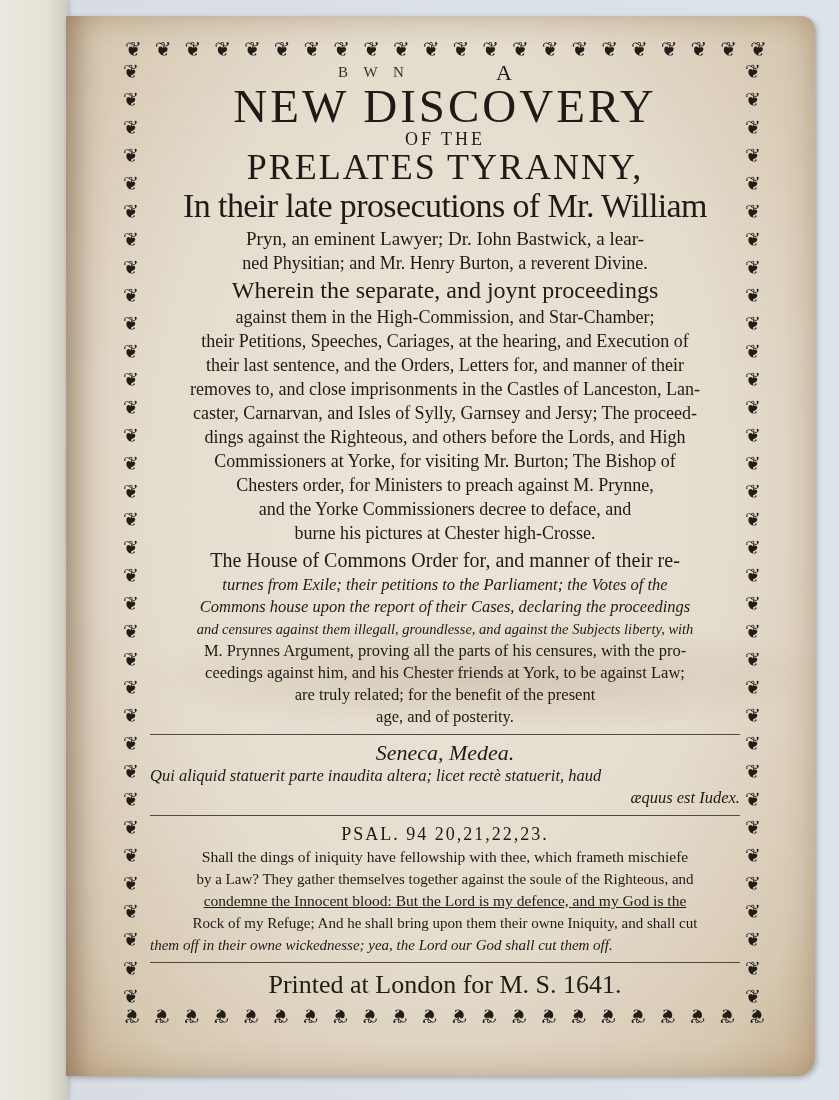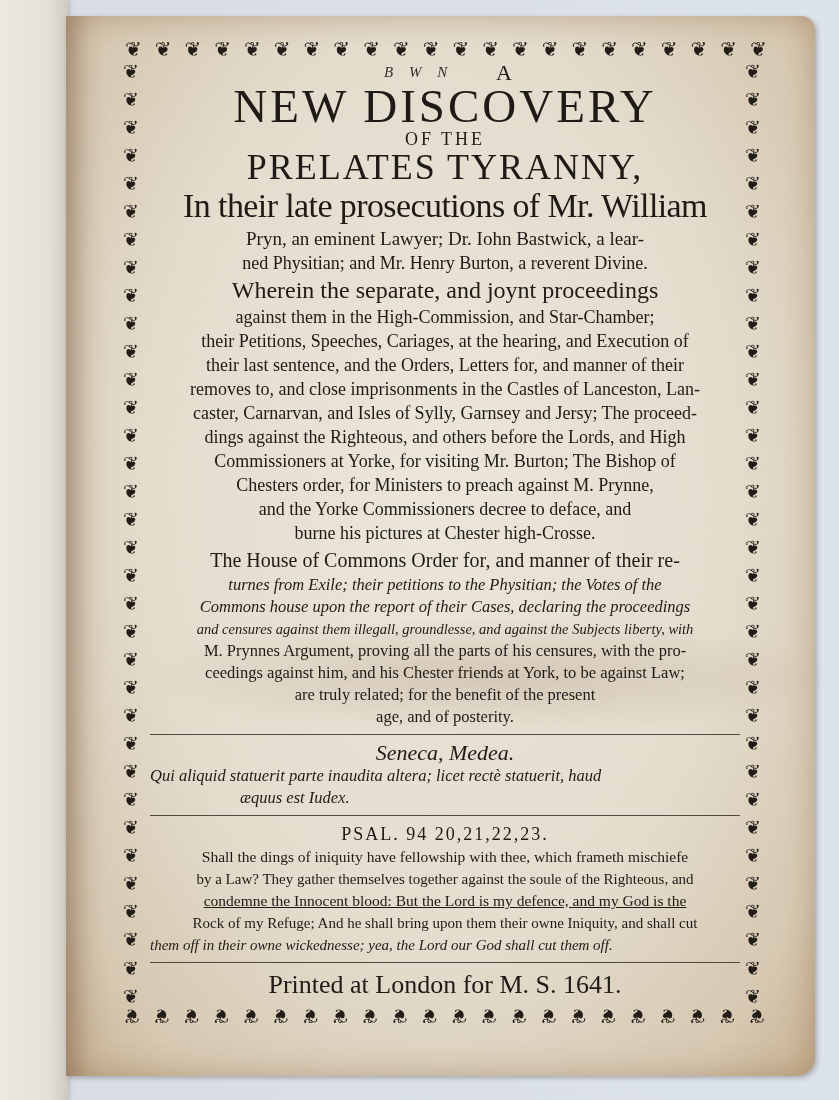--- a/index.html
+++ b/index.html
@@ -42,21 +42,21 @@
     color:#231d18; font-size:19px; overflow:hidden;
   }
   .border-col.left { left:118px; transform:rotate(-90deg) translate(0,0); transform:none; }
   .border-col.right { left:740px; }
   .orn { display:block; line-height:1; }
 
   .content {
     position:absolute; left:150px; top:62px; width:590px;
     color:#1e1a16; text-align:center;
   }
-  .ms-note { position:absolute; left:188px; top:2px; font-style:italic; font-size:15px; color:#3a3028; letter-spacing:6px;margin-left:46px; }
+  .ms-note { position:absolute; left:188px; top:2px; font-size:15px; color:#3a3028; letter-spacing:6px; }
   .t-a { font-size:22px; letter-spacing:2px; margin-left:120px; line-height:22px; }
   .t-main { font-size:47px; letter-spacing:3px; line-height:48px; margin-top:-2px; }
   .t-ofthe { font-size:18px; letter-spacing:3px; line-height:18px; }
   .t-prelates { font-size:36px; letter-spacing:2px; line-height:38px; }
   .t-intheir { font-size:34px; line-height:40px; letter-spacing:-0.6px; white-space:nowrap; }
   .body-l { font-size:19px; line-height:25px; white-space:nowrap; }
   .body-m { font-size:18px; line-height:24px; white-space:nowrap; }
   .body-s { font-size:16.5px; line-height:22px; white-space:nowrap; }
   .lead-big { font-size:24px; line-height:30px; white-space:nowrap; }
   .it { font-style:italic; }
@@ -214,32 +214,32 @@
   <div class="body-m">their last sentence, and the Orders, Letters for, and manner of their</div>
   <div class="body-m">removes to, and close imprisonments in the Castles of Lanceston, Lan-</div>
   <div class="body-m">caster, Carnarvan, and Isles of Sylly, Garnsey and Jersy; The proceed-</div>
   <div class="body-m">dings against the Righteous, and others before the Lords, and High</div>
   <div class="body-m">Commissioners at Yorke, for visiting Mr. Burton; The Bishop of</div>
   <div class="body-m">Chesters order, for Ministers to preach against M. Prynne,</div>
   <div class="body-m">and the Yorke Commissioners decree to deface, and</div>
   <div class="body-m">burne his pictures at Chester high-Crosse.</div>
 
   <div class="body-l" style="font-size:20px;line-height:27px;margin-top:2px;">The House of Commons Order for, and manner of their re-</div>
-  <div class="body-s it">turnes from Exile; their petitions to the Physitian; the Votes of the</div>
+  <div class="body-s it">turnes from Exile; their petitions to the Parliament; the Votes of the</div>
   <div class="body-s it">Commons house upon the report of their Cases, declaring the proceedings</div>
   <div class="body-s it" style="font-size:14.5px;">and censures against them illegall, groundlesse, and against the Subjects liberty, with</div>
   <div class="body-s">M. Prynnes Argument, proving all the parts of his censures, with the pro-</div>
   <div class="body-s">ceedings against him, and his Chester friends at York, to be against Law;</div>
   <div class="body-s">are truly related; for the benefit of the present</div>
   <div class="body-s">age, and of posterity.</div>
 
   <div class="rule"></div>
   <div class="quote-head">Seneca, Medea.</div>
   <div class="body-s it left">Qui aliquid statuerit parte inaudita altera; licet rectè statuerit, haud</div>
-  <div class="body-s it left" style="padding-left:90px;">æquus est Iudex.</div>
+  <div class="body-s it left" style="padding-left:90px;text-align:right;">æquus est Iudex.</div>
   <div class="rule"></div>
 
   <div class="psal">PSAL. 94 20,21,22,23.</div>
   <div class="body-s" style="font-size:15.5px;">Shall the dings of iniquity have fellowship with thee, which frameth mischiefe</div>
   <div class="body-s" style="font-size:15px;">by a Law? They gather themselves together against the soule of the Righteous, and</div>
   <div class="body-s" style="font-size:15.5px;text-decoration:underline;">condemne the Innocent blood: But the Lord is my defence, and my God is the</div>
   <div class="body-s" style="font-size:15px;">Rock of my Refuge; And he shall bring upon them their owne Iniquity, and shall cut</div>
   <div class="body-s it left" style="font-size:15px;">them off in their owne wickednesse; yea, the Lord our God shall cut them off.</div>
   <div class="rule"></div>
 

